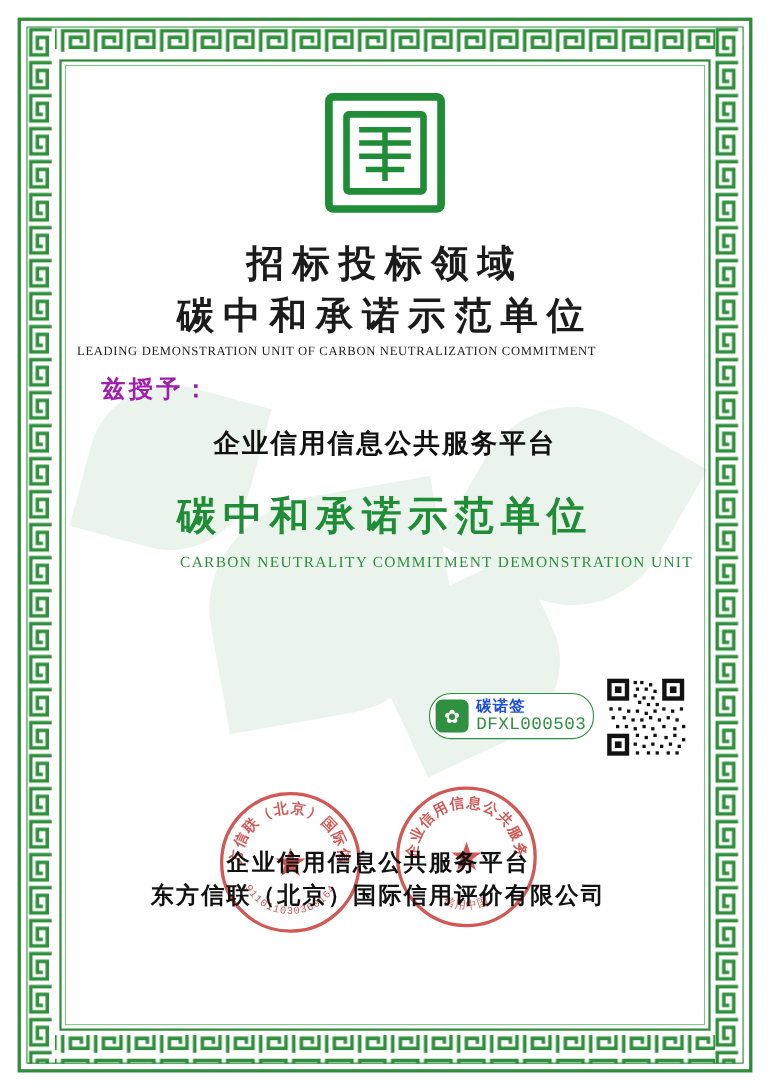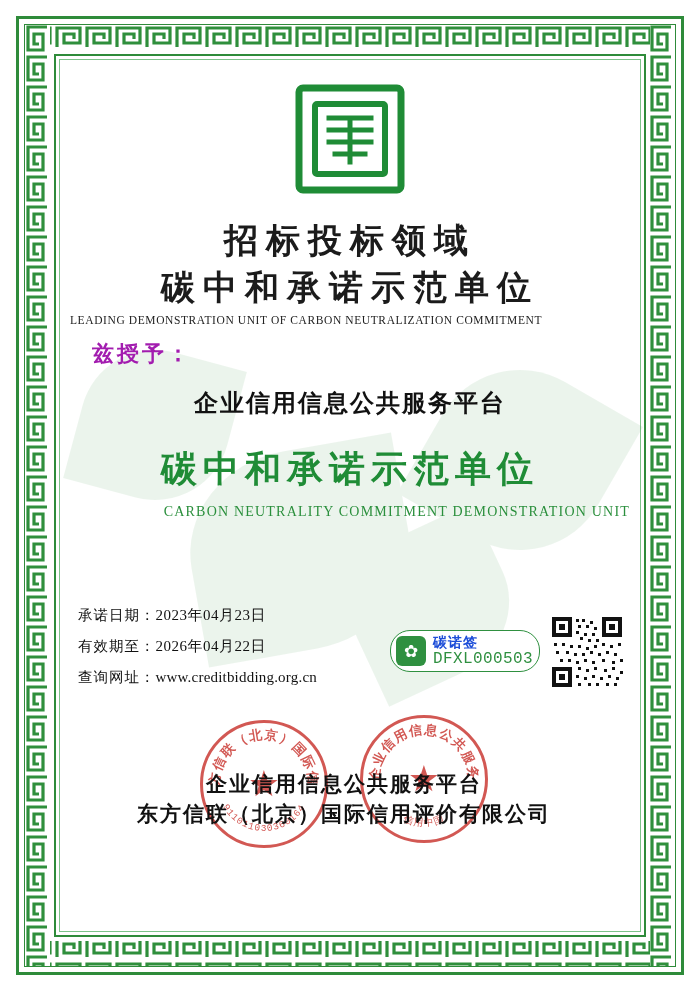--- a/index.html
+++ b/index.html
@@ -338,31 +338,20 @@
     <div class="title-cn title-line1">招标投标领域</div>
     <div class="title-cn title-line2">碳中和承诺示范单位</div>
     <div class="title-en">LEADING DEMONSTRATION UNIT OF CARBON NEUTRALIZATION COMMITMENT</div>
 
     <div class="awarded-to">兹授予：</div>
     <div class="company">企业信用信息公共服务平台</div>
 
     <div class="award-cn">碳中和承诺示范单位</div>
     <div class="award-en">CARBON NEUTRALITY COMMITMENT DEMONSTRATION UNIT</div>
 
-    <div class="details">
-      <div class="detail-row">
-        <span class="detail-label">承诺日期：</span><span class="detail-value">2023年04月23日</span>
-      </div>
-      <div class="detail-row">
-        <span class="detail-label">有效期至：</span><span class="detail-value">2026年04月22日</span>
-      </div>
-      <div class="detail-row">
-        <span class="detail-label">查询网址：</span><span class="detail-value url-value">www.creditbidding.org.cn</span>
-      </div>
-    </div>
 
     <div class="badge">
       <div class="badge-mark">✿</div>
       <div class="badge-texts">
         <div class="badge-title">碳诺签</div>
         <div class="badge-code">DFXL000503</div>
       </div>
     </div>
 
     <div class="qr">

